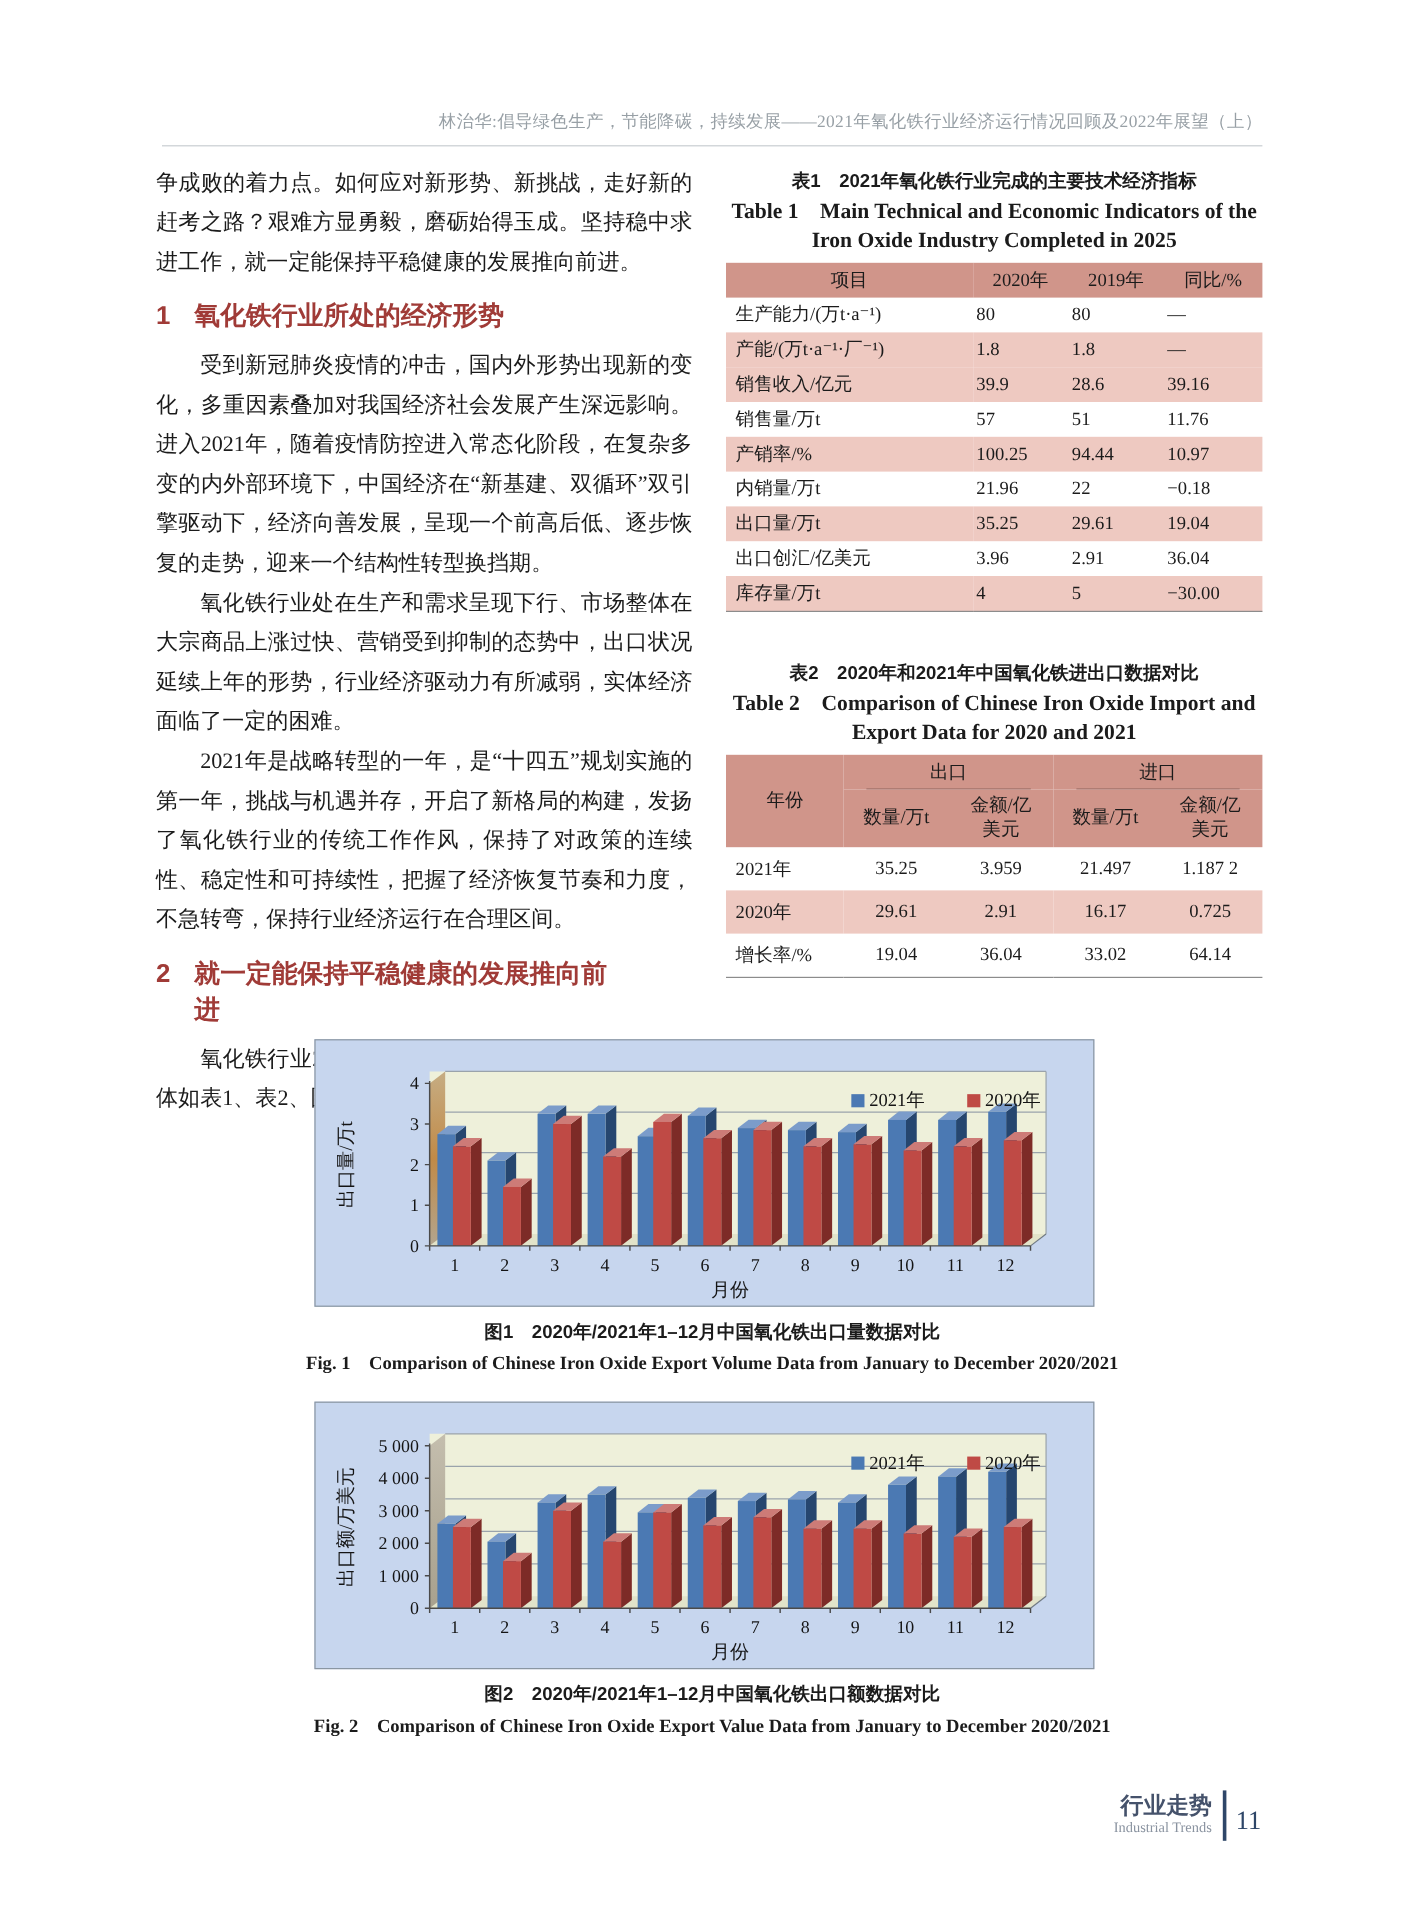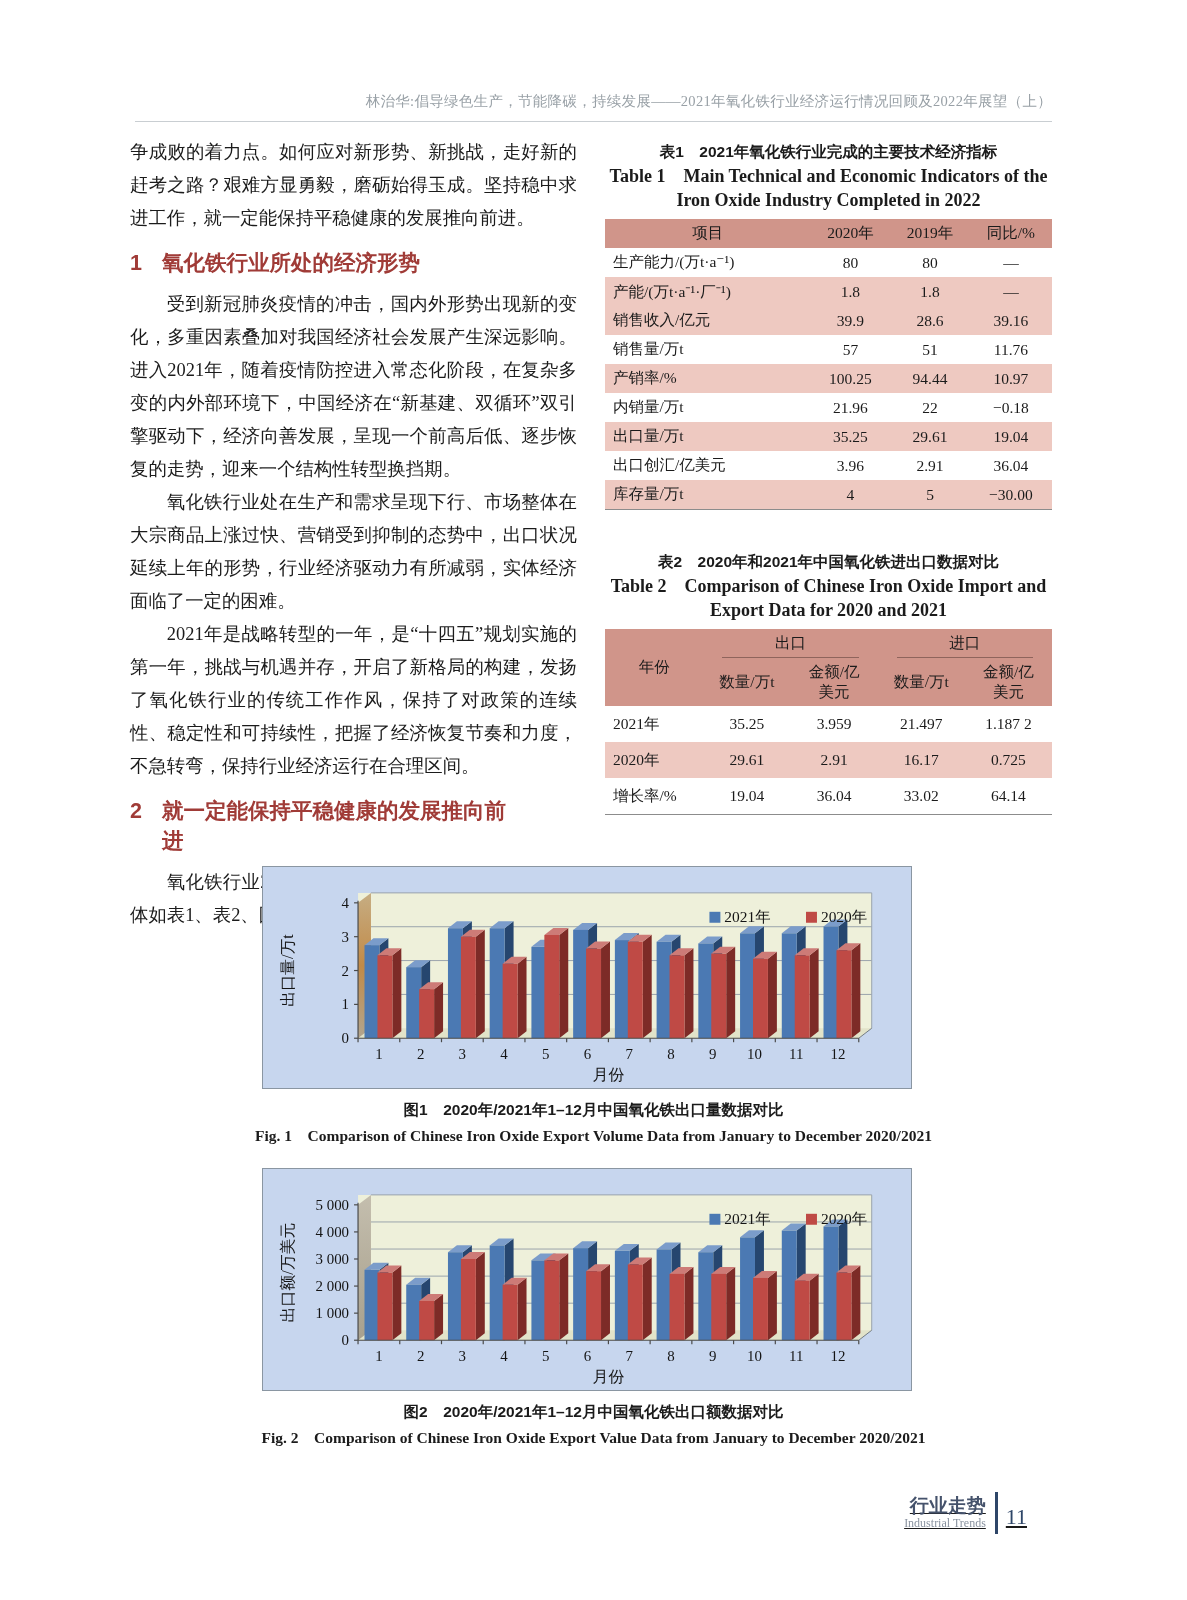--- a/index.html
+++ b/index.html
@@ -37,23 +37,23 @@
     text-align:center;font-family:"Liberation Sans","DejaVu Sans",sans-serif;
     font-weight:700;font-size:15.5px;line-height:24px;margin:4px 0 0 0;
   }
   .tbl-cap-en{
     text-align:center;font-weight:700;font-size:18px;line-height:24px;
   }
   table{width:100%;border-collapse:collapse;font-size:15.5px;margin-top:7px;}
   th,td{padding:0 3px;font-weight:400;}
   #table1 th,#table1 td{height:29px;}
   #table1 thead th{background:#d0958a;text-align:center;}
-  #table1 td{text-align:center;}
+  #table1 td{text-align:left;}
   #table1 td.lbl{text-align:left;padding-left:8px;}
-  #table1 tr.shade td{background:#eec9c1;font-family:Liberation Serif, serif;}
+  #table1 tr.shade td{background:#eec9c1;}
   #table1 tbody tr:last-child td{border-bottom:1.5px solid #8c8c8c;}
 
   #table2 thead th{background:#d0958a;text-align:center;}
   #table2 .grp-label{border-bottom:1px solid rgba(90,60,55,.55);margin:0 16px;padding:4px 0 3px 0;}
   #table2 th.year{font-size:15.5px;}
   #table2 tr.subhead th{height:48px;line-height:20px;}
   #table2 td{height:36px;text-align:center;}
   #table2 td.lbl{text-align:left;padding-left:8px;}
   #table2 tr.shade td{background:#eec9c1;}
   #table2 tbody tr:last-child td{border-bottom:1.5px solid #8c8c8c;}
@@ -70,21 +70,21 @@
   .fig svg{display:block;width:648px;height:221px;}
   .fig-cap{
     position:absolute;left:0;width:1187px;text-align:center;font-weight:700;
   }
   .fig-cap.cn{font-family:"Liberation Sans","DejaVu Sans",sans-serif;font-size:15.5px;}
   .fig-cap.en{font-size:15.5px;}
   #cap1-cn{top:1100px;} #cap1-en{top:1126px;}
   #cap2-cn{top:1402px;} #cap2-en{top:1428px;}
 
   
-  .footer{position:absolute;top:1492px;right:160px;display:flex;align-items:center;text-decoration:underline;}
+  .footer{position:absolute;top:1492px;right:136px;display:flex;align-items:center;}
   .footer .cnen{text-align:right;margin-right:9px;}
   .footer .cn{font-family:"Liberation Sans","DejaVu Sans",sans-serif;font-weight:700;
               font-size:19px;color:#45526b;line-height:21px;}
   .footer .en{font-size:12px;color:#8a93a0;line-height:15px;}
   .footer .vbar{width:3px;height:42px;background:#2e4668;margin-right:8px;}
   .footer .num{font-size:22px;color:#2e4668;padding-top:8px;}
 </style>
 </head>
 <body>
 
@@ -105,21 +105,21 @@
       <span class="num">2</span>
       <span class="txt">就一定能保持平稳健康的发展推向前进</span>
     </div>
     <p class="ind">氧化铁行业2021年各项技术经济指标完成情况，具体如表1、表2、图1～图4、表3、图5～图10所示。</p>
   </div>
 
   <div class="col col-right">
     <div class="tbl-block">
       <div class="tbl-cap-cn">表1　2021年氧化铁行业完成的主要技术经济指标</div>
       <div class="tbl-cap-en">Table 1　Main Technical and Economic Indicators of the</div>
-      <div class="tbl-cap-en">Iron Oxide Industry Completed in 2022</div>
+      <div class="tbl-cap-en">Iron Oxide Industry Completed in 2025</div>
       <table id="table1">
         <thead>
             <tr>
               <th style="width: 46%;">项目</th>
               <th>2020年</th>
               <th>2019年</th>
               <th>同比/%</th>
             </tr>
           </thead>
         <tbody>

